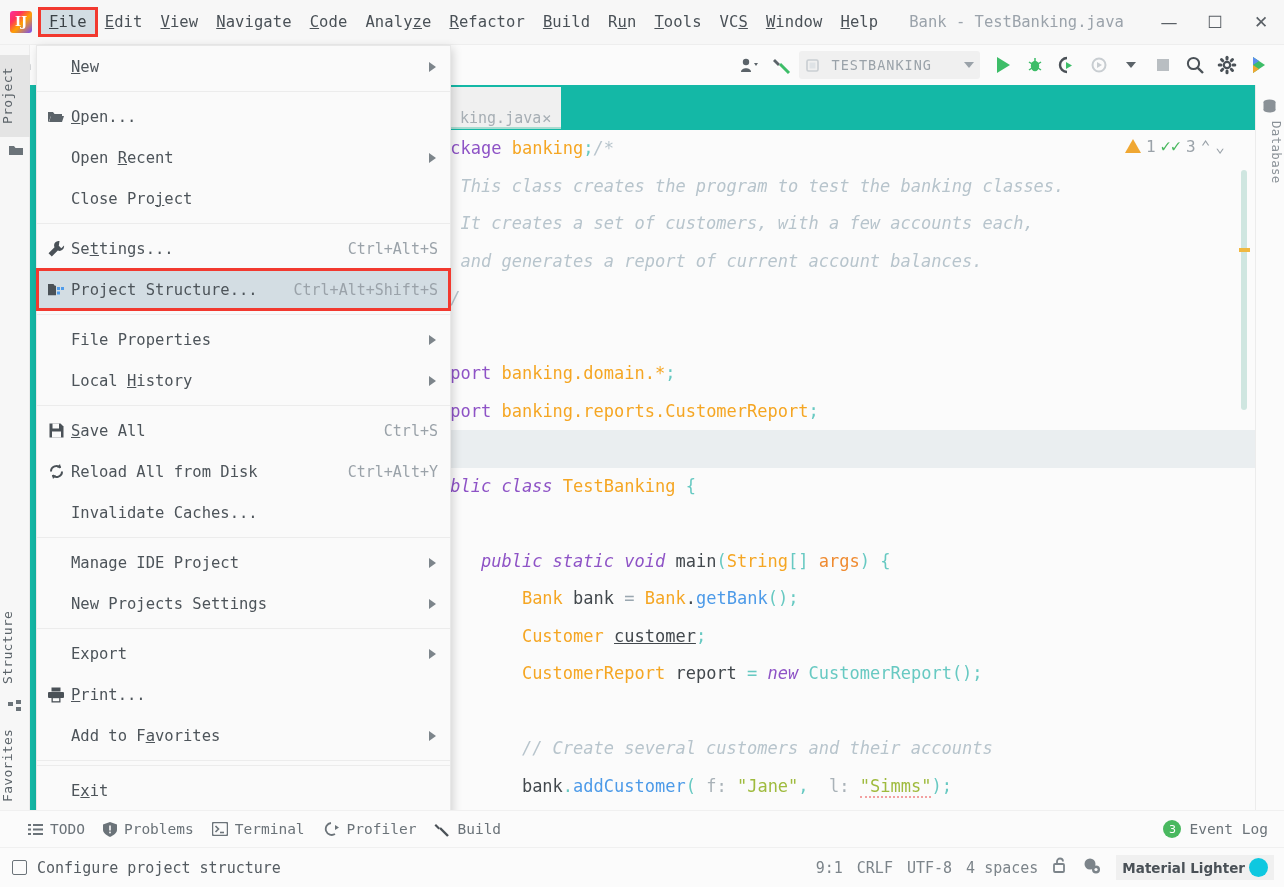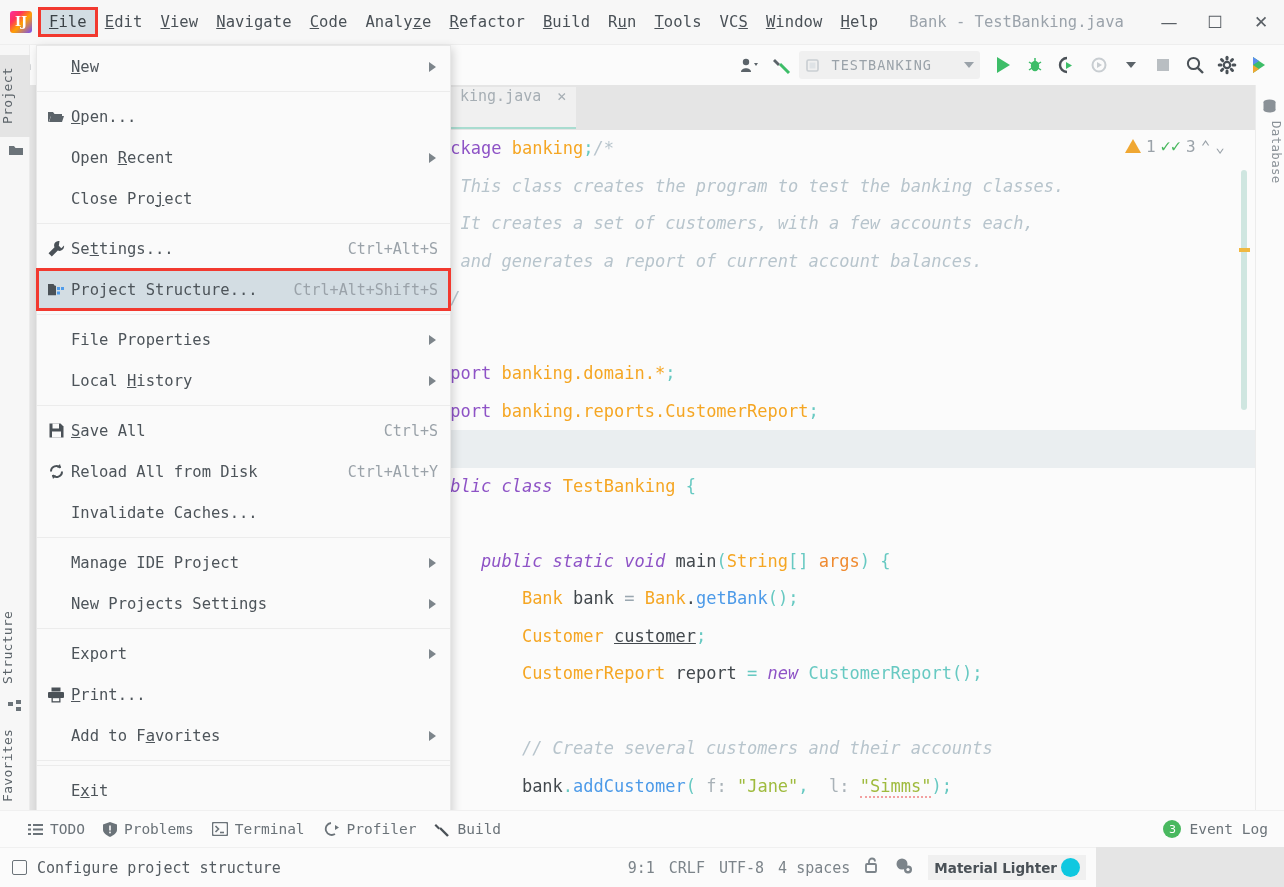--- a/index.html
+++ b/index.html
@@ -2,21 +2,21 @@
 <html><head>
 <meta charset="utf-8">
 <style>
   * { box-sizing: border-box; margin: 0; padding: 0; }
   html, body {
     width: 1284px; height: 887px;
     font-family: "DejaVu Sans Mono", "Liberation Mono", monospace;
     background: #fafafa;
     overflow: hidden;
   }
-  #app { position: relative; width: 1284px; height: 887px; background: #e5e5e5; }
+  #app { position: relative; width: 1284px; height: 887px; background: #14b8a6; }
 
   
   .menubar {
     position: absolute; top: 0; left: 0; width: 1284px; height: 45px;
     background: #f7f7f7;
     display: flex; align-items: center;
     border-bottom: 1px solid #eeeeee;
   }
   .ij-logo {
     width: 26px; height: 26px; margin-left: 8px; margin-right: 6px;
@@ -96,21 +96,21 @@
     position: absolute; right: 0; top: 36px; width: 29px;
     writing-mode: vertical-rl;
     font-size: 12.5px; color: #8a9197; text-align: center; letter-spacing: .3px;
   }
 
   
   .tabstrip { position: absolute; left: 440px; top: 85px; width: 815px; height: 45px; }
   .etab {
     position: absolute; left: 10px; top: 2px; height: 42px;
     background: #f0f0f0; border-bottom: 2px solid #a9dcd0;
-    display: flex; align-items: flex-start; padding: 0 10px; gap: 16px;
+    display: flex; align-items: flex-end; padding: 0 10px; gap: 1px;
     font-size: 15px; color: #a6aeb4;
   }
   .etab .x { font-size: 15px; color: #a6aeb4; }
 
   
   .editor {
     position: absolute; left: 440px; top: 130px; width: 815px; height: 680px;
     background: #fbfbfb; overflow: hidden;
   }
   .gutter { position: absolute; left: 0; top: 0; width: 22px; height: 100%; }
@@ -195,21 +195,21 @@
   .evlog { margin-left:auto; margin-right: 16px; display:flex; align-items:center; gap:8px;
            font-size: 14.5px; color:#6b7379; }
   .badge {
     width: 18px; height: 18px; border-radius: 50%; background: #49b85f; color: #fff;
     font-size: 11px; display:flex; align-items:center; justify-content:center;
     font-family: "DejaVu Sans", sans-serif;
   }
 
   
   .statusbar {
-    position: absolute; left: 0; bottom: 0; width: 1096px; height: 40px;
+    position: absolute; left: 0; bottom: 0; width: 1284px; height: 40px;
     background: #fbfbfb; display: flex; align-items: center;
     border-top: 1px solid #f0f0f0;
   }
   .status-left { display:flex; align-items:center; gap:10px; margin-left: 12px;
                  font-size: 15px; color: #545b61; }
   .status-right { margin-left:auto; display:flex; align-items:center; gap: 14px;
                   margin-right: 10px; font-size: 15px; color: #7c848a; }
   .theme-chip {
     background: #f0f0f0; padding: 3px 6px; font-size: 13.5px; color: #4a5157;
     font-family:"DejaVu Sans", sans-serif; font-weight: bold;

